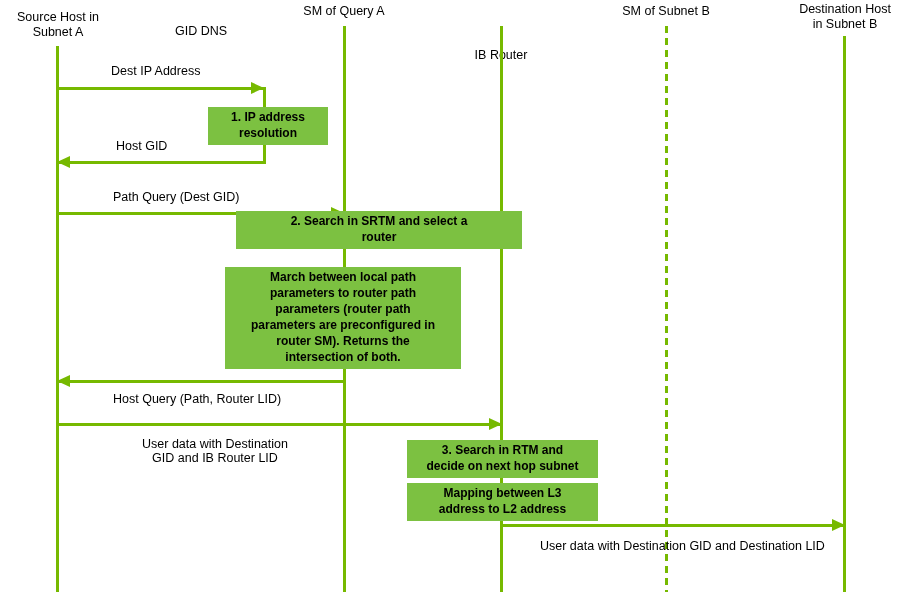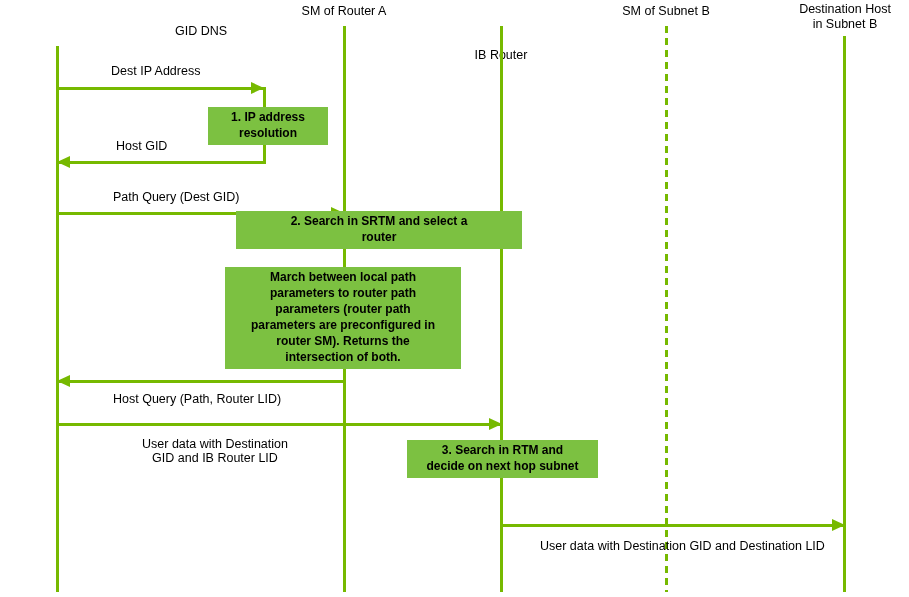--- a/index.html
+++ b/index.html
@@ -47,22 +47,24 @@
     line-height:1.33;
     padding:3px 8px;
     white-space:pre-line;
   }
 </style>
 </head>
 <body>
 
 <div class="diagram">
 
+  <div class="ll-label" style="left:8px; top:10px; width:100px;">Source Host in
+Subnet A</div>
   <div class="ll-label" style="left:161px; top:24px; width:80px;">GID DNS</div>
-  <div class="ll-label" style="left:294px; top:4px; width:100px;">SM of Router A</div>
+  <div class="ll-label" style="left:294px; top:4px; width:100px;">SM of Query A</div>
   <div class="ll-label" style="left:461px; top:4px; width:80px;margin-top:44px;">IB Router</div>
   <div class="ll-label" style="left:616px; top:4px; width:100px;">SM of Subnet B</div>
   <div class="ll-label" style="left:791px; top:2px; width:108px;">Destination Host
 in Subnet B</div>
 
   <div class="vline" style="left:56px; top:46px; height:546px;"></div>
   <div class="vline" style="left:343px; top:26px; height:566px;"></div>
   <div class="vline" style="left:500px; top:26px; height:566px;"></div>
   <div class="vline dashed" style="left:665px; top:26px; height:566px;"></div>
   <div class="vline" style="left:843px; top:36px; height:556px;"></div>
@@ -99,14 +101,16 @@
   <div class="step-box" style="left:236px; top:211px; width:286px;">2. Search in SRTM and select a
 router</div>
   <div class="step-box" style="left:225px; top:267px; width:236px;">March between local path
 parameters to router path
 parameters (router path
 parameters are preconfigured in
 router SM). Returns the
 intersection of both.</div>
   <div class="step-box" style="left:407px; top:440px; width:191px;text-align:center;">3. Search in RTM and
 decide on next hop subnet</div>
+  <div class="step-box" style="left:407px; top:483px; width:191px;">Mapping between L3
+address to L2 address</div>
 
 </div>
 
 </body></html>

